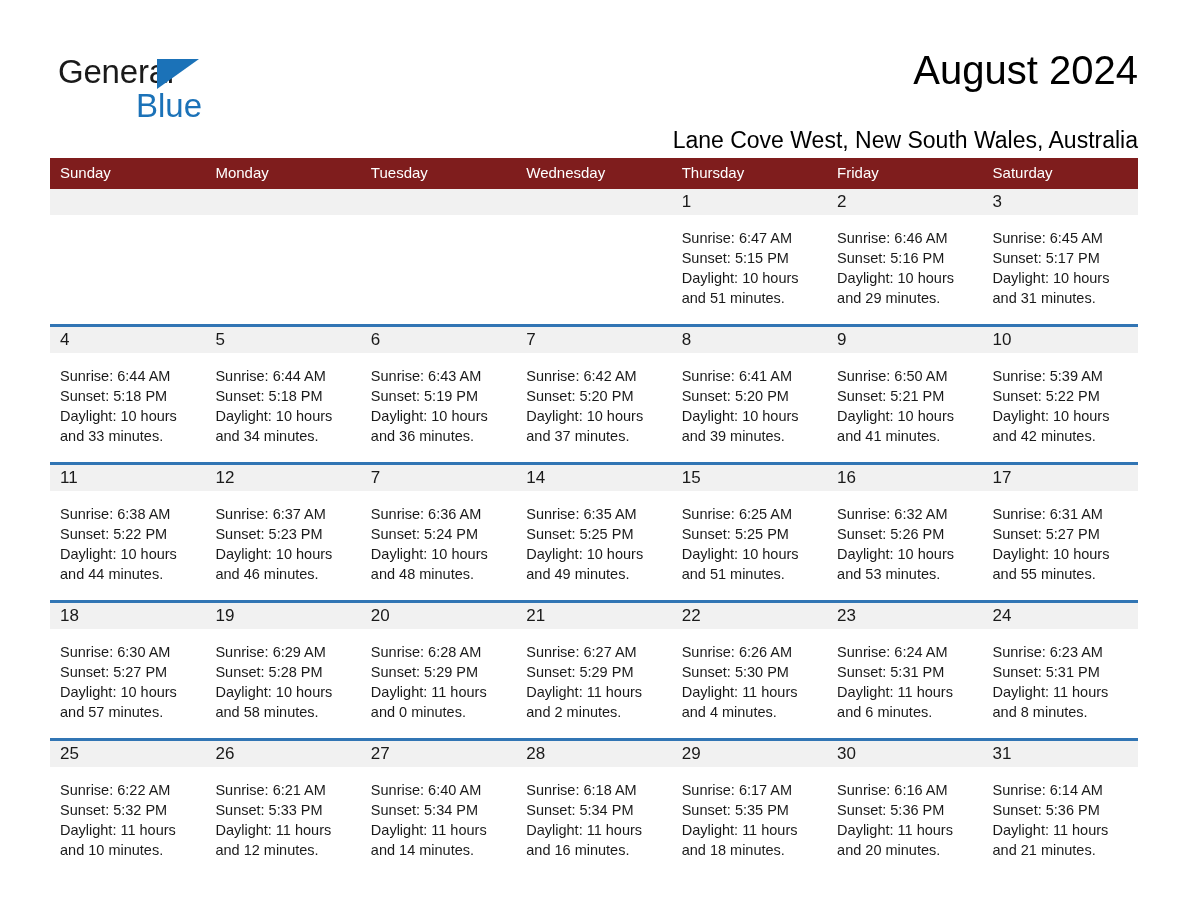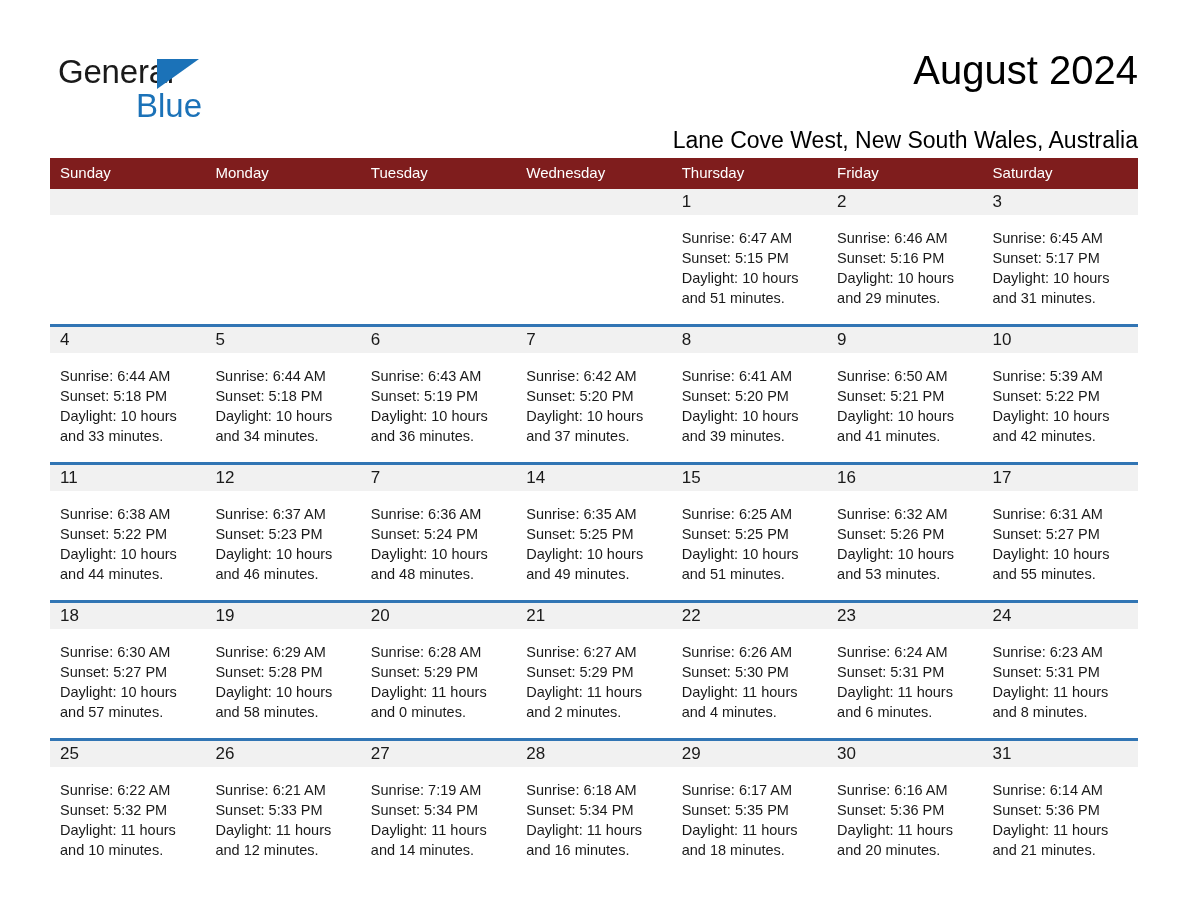--- a/index.html
+++ b/index.html
@@ -512,21 +512,21 @@
                   <div>Sunset: 5:33 PM</div>
                   <div>Daylight: 11 hours</div>
                   <div>and 12 minutes.</div>
                 </div>
               </div>
             </td>
             <td>
               <div class="cell-inner">
                 <div class="daynum-band">27</div>
                 <div class="cell-body">
-                  <div>Sunrise: 7:19 AM</div>
+                  <div>Sunrise: 6:40 AM</div>
                   <div>Sunset: 5:34 PM</div>
                   <div>Daylight: 11 hours</div>
                   <div>and 14 minutes.</div>
                 </div>
               </div>
             </td>
             <td>
               <div class="cell-inner">
                 <div class="daynum-band">28</div>
                 <div class="cell-body">

